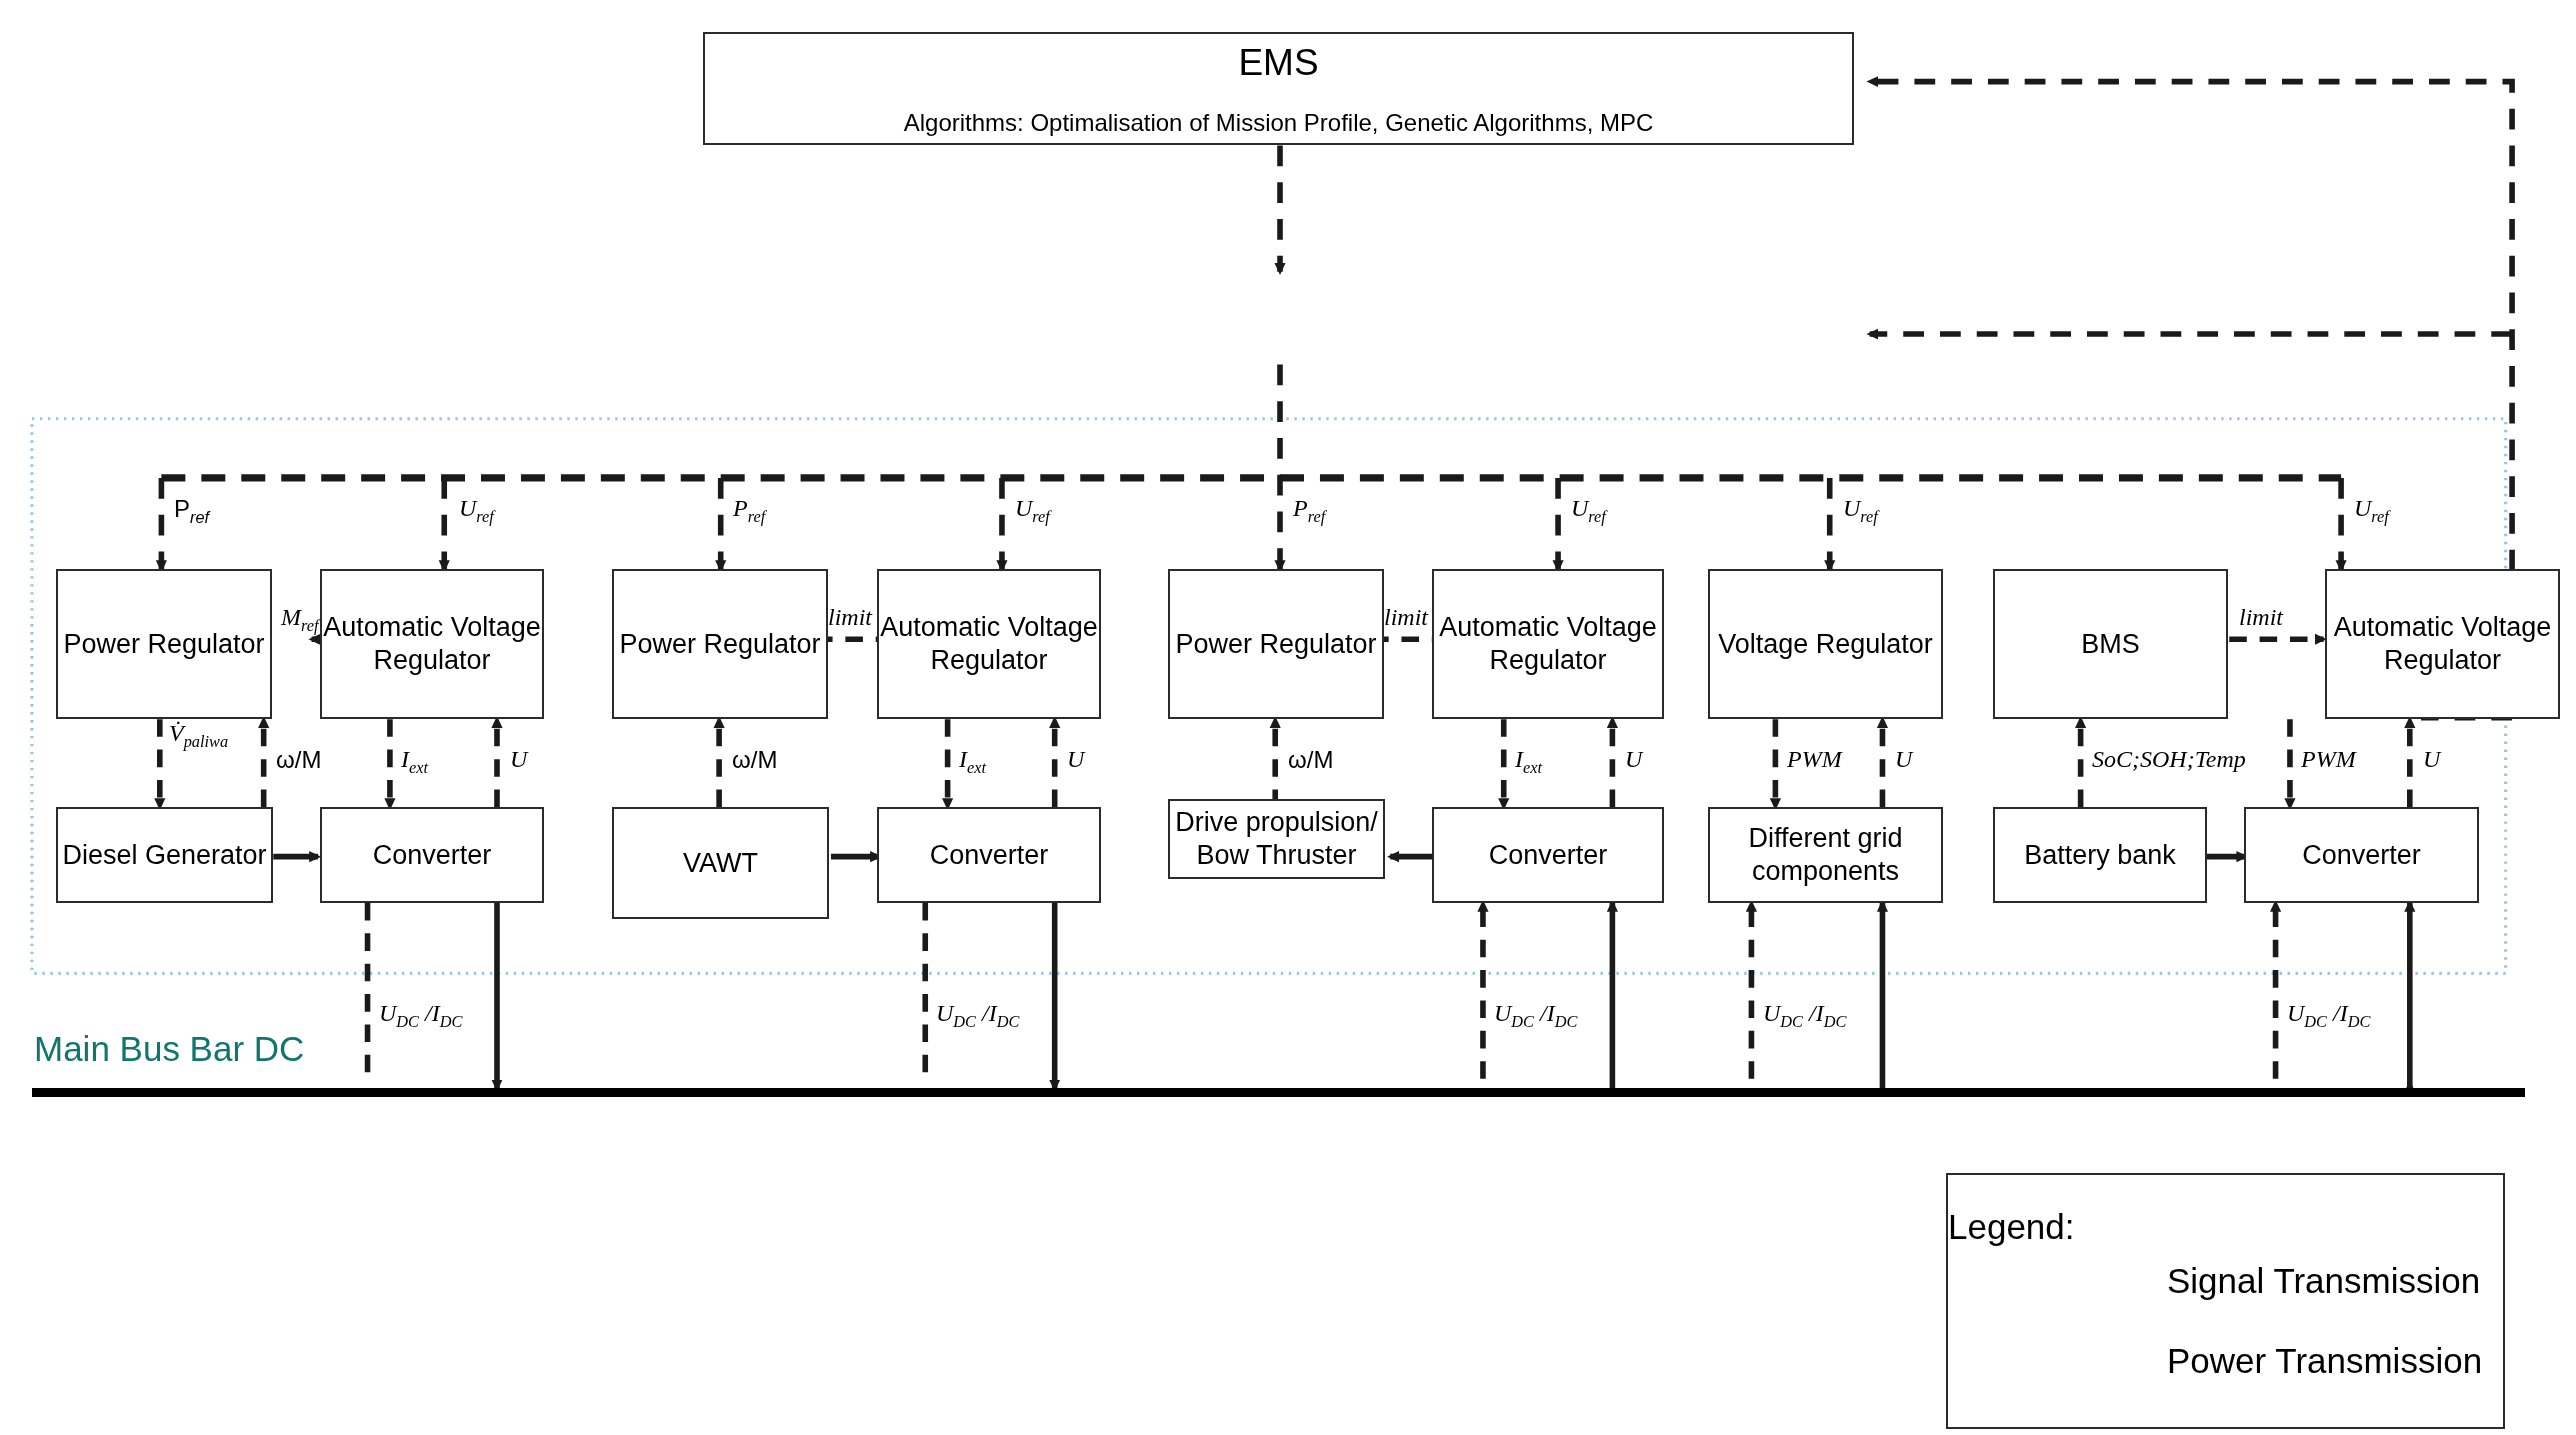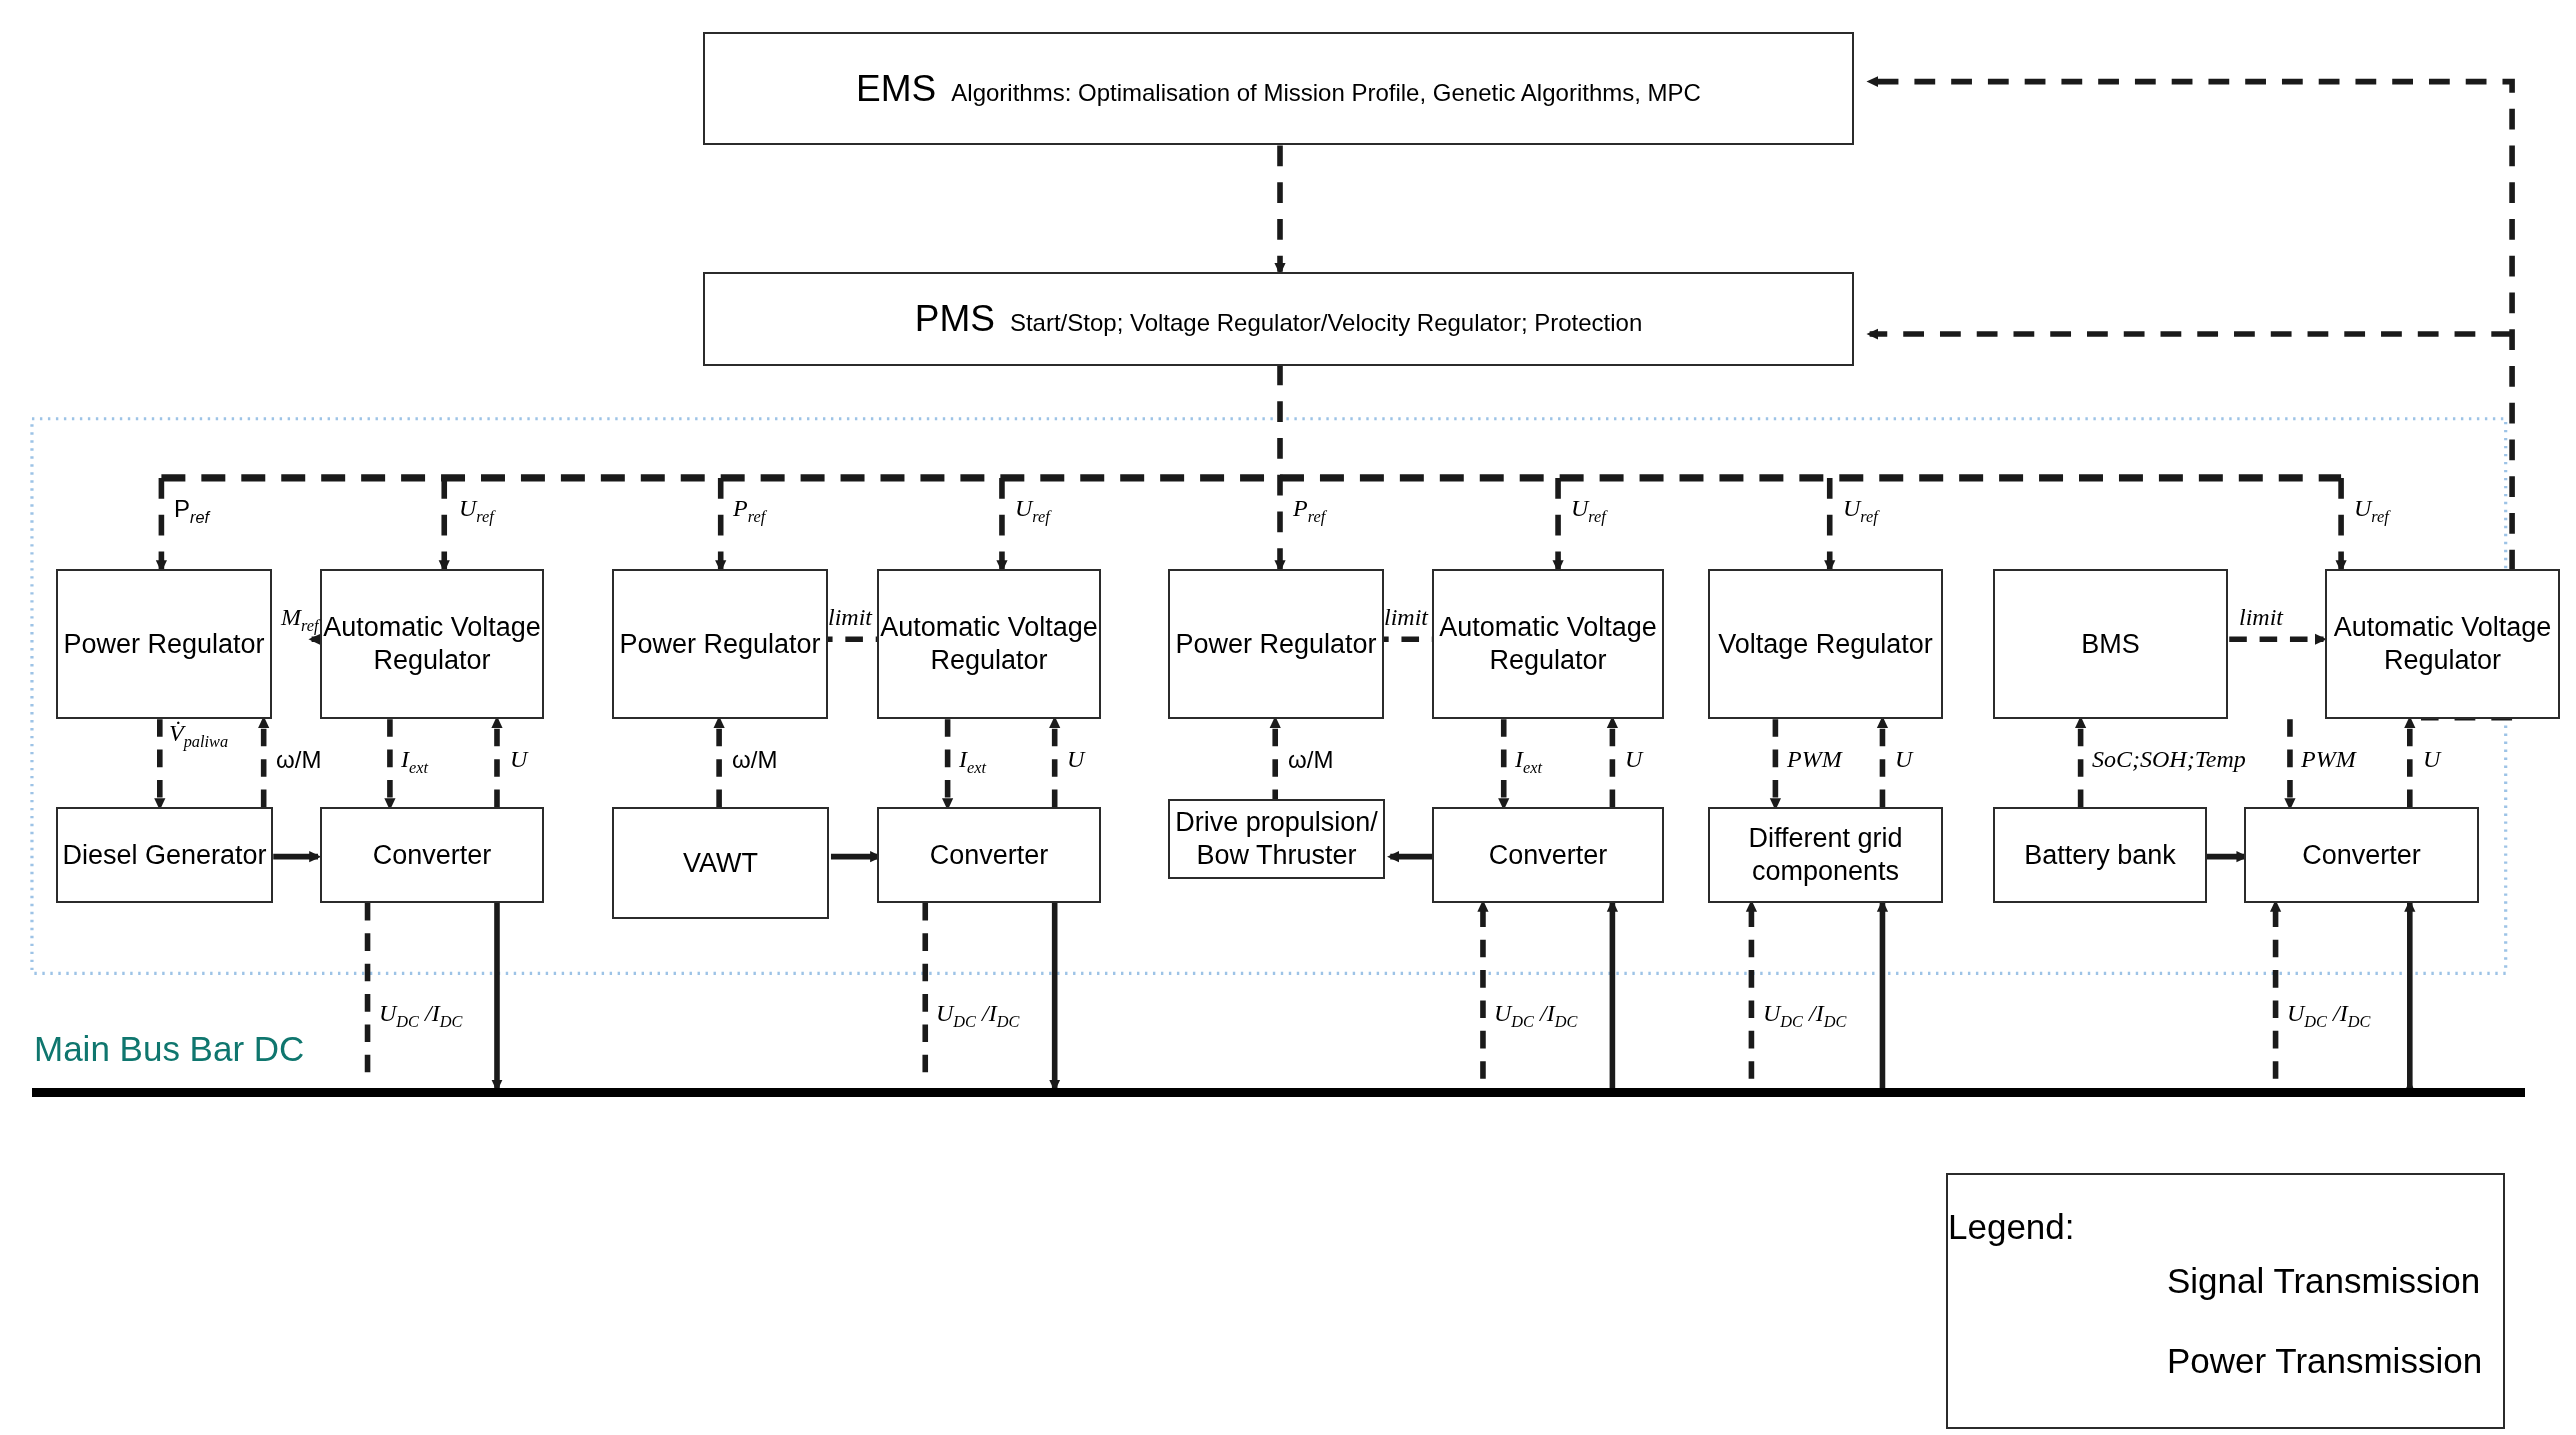--- a/index.html
+++ b/index.html
@@ -4,21 +4,21 @@
 <style>
   html,body{margin:0;padding:0;background:#ffffff;}
   body{font-family:"Liberation Sans",sans-serif;}
   #canvas{position:relative;width:2576px;height:1436px;background:#fff;overflow:hidden;}
   #canvas svg{position:absolute;left:0;top:0;width:2576px;height:1436px;}
   .bx{position:absolute;box-sizing:border-box;border:2.4px solid #2b2b2b;background:#fff;
       display:flex;align-items:center;justify-content:center;text-align:center;
       font-family:"Liberation Sans",sans-serif;color:#000;line-height:1.22;}
   .bx .t1{font-size:37px;}
   .bx .t2{font-size:24px;margin-top:8px;}
-  .big{gap:15px;}
+  .big{flex-direction:column;gap:15px;}
   .lbl{position:absolute;color:#000;white-space:nowrap;font-family:"Liberation Serif",serif;
        font-style:italic;font-size:24px;}
   .lbl.up{font-family:"Liberation Sans",sans-serif;font-style:normal;}
   .lbl sub{font-size:0.68em;font-style:italic;}
   .busbar{position:absolute;background:#000;height:8.8px;}
   .buslabel{position:absolute;font-family:"Liberation Sans",sans-serif;font-size:35px;color:#0f766e;}
   .legendbox{position:absolute;box-sizing:border-box;border:2.4px solid #2b2b2b;background:#fff;}
   .legendtitle{position:absolute;width:100%;font-size:35px;}
   .legrow{position:absolute;font-size:35px;white-space:nowrap;}
 </style>
@@ -100,24 +100,20 @@
 
     <path d="M2690,1600 L2560,1600" stroke="#1a1a1a" stroke-width="7" fill="none" stroke-dasharray="22 16" marker-end="url(#adE)"></path>
     <path d="M2690,1700 L2560,1700" stroke="#1a1a1a" stroke-width="7" fill="none" marker-end="url(#adE)"></path>
   </svg>
 
   <div class="bx big" style="left:703px;top:32px;width:1151px;height:113px;">
     <div class="t1">EMS</div>
     <div class="t2">Algorithms: Optimalisation of Mission Profile, Genetic Algorithms, MPC</div>
   </div>
 
-  <div class="bx big" style="left:703px;top:272px;width:1151px;height:94px;">
-    <div class="t1">PMS</div>
-    <div class="t2">Start/Stop;  Voltage Regulator/Velocity Regulator; Protection</div>
-  </div>
 
   <div class="bx" style="left:56px;top:569px;width:216px;height:150px;font-size:27px;">
     <span>Power Regulator</span>
     </div>
   <div class="bx" style="left:320px;top:569px;width:224px;height:150px;font-size:27px;">
     <span>Automatic Voltage Regulator</span>
     </div>
 
   <div class="bx" style="left:612px;top:569px;width:216px;height:150px;font-size:27px;">
     <span>Power Regulator</span>

